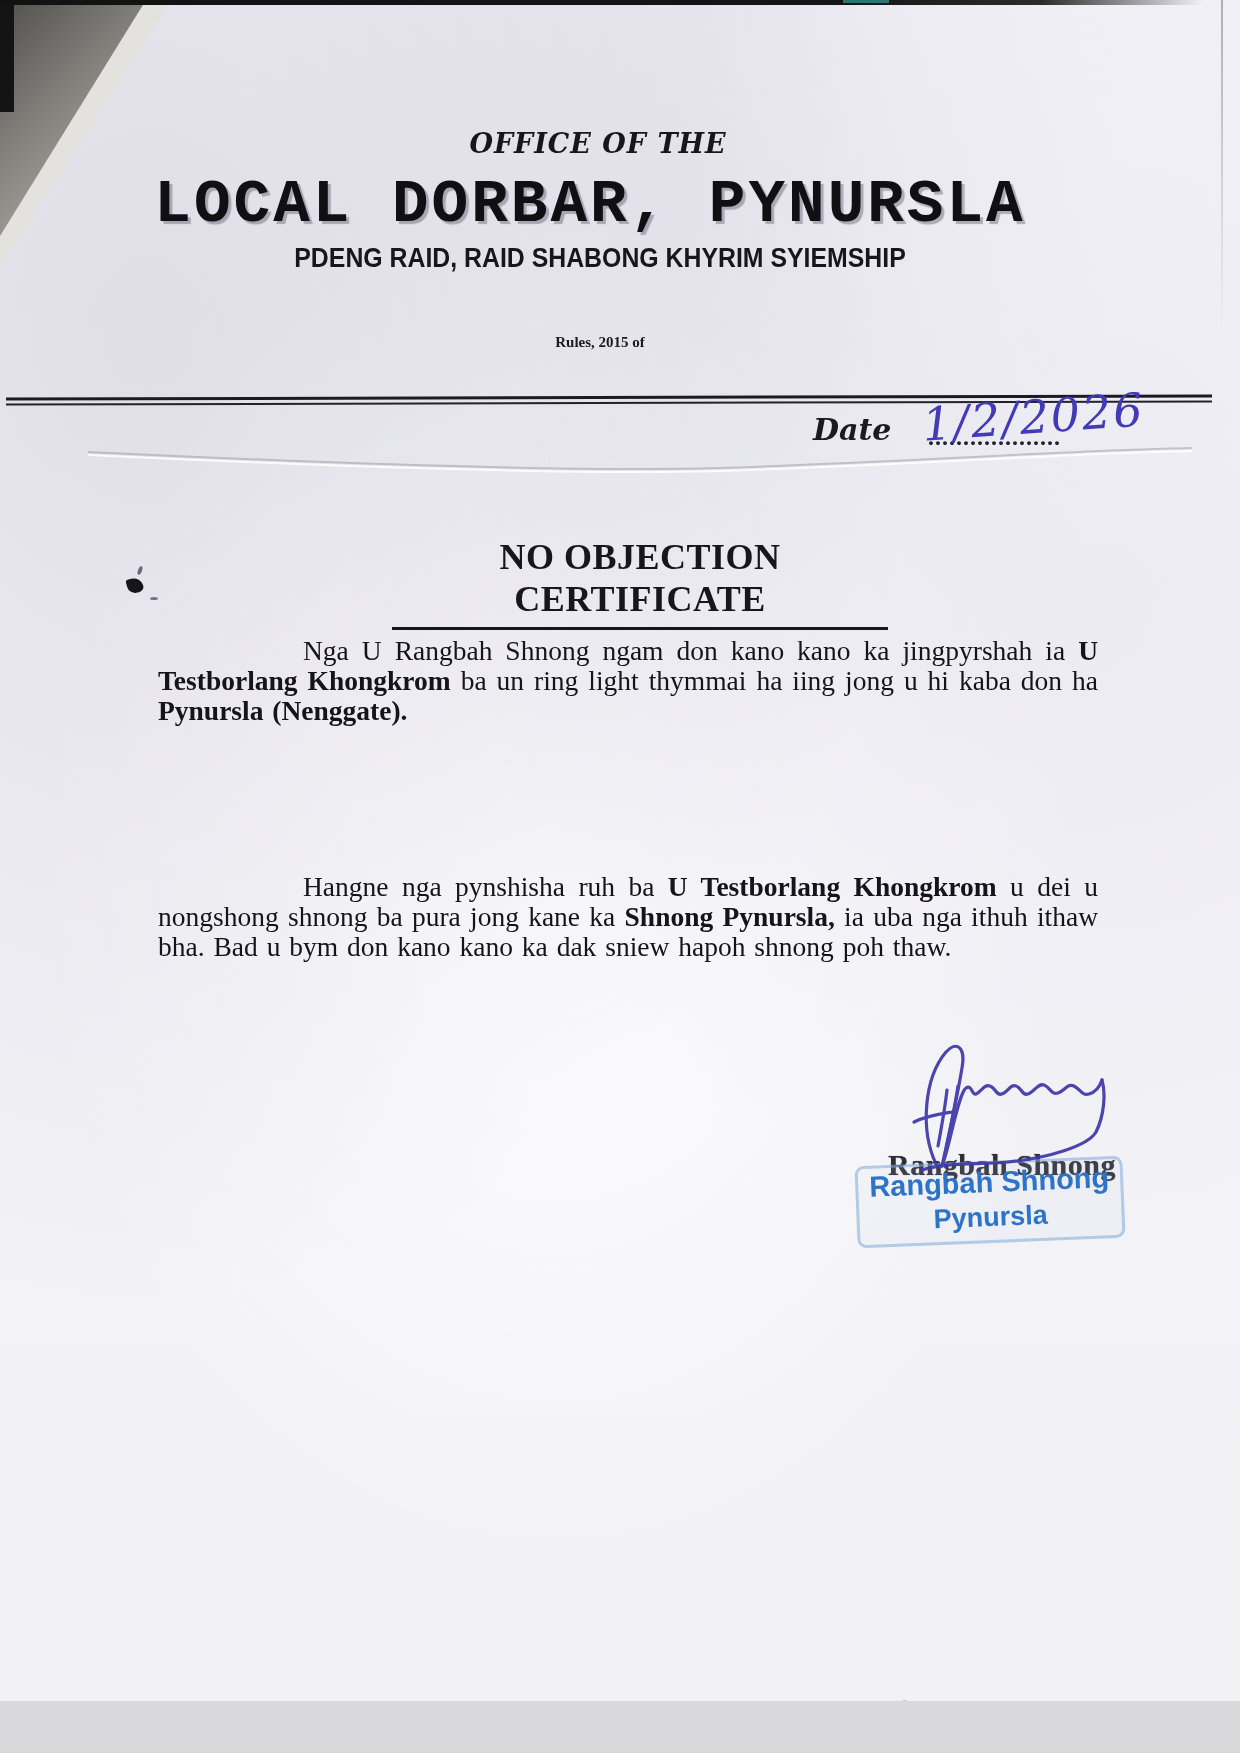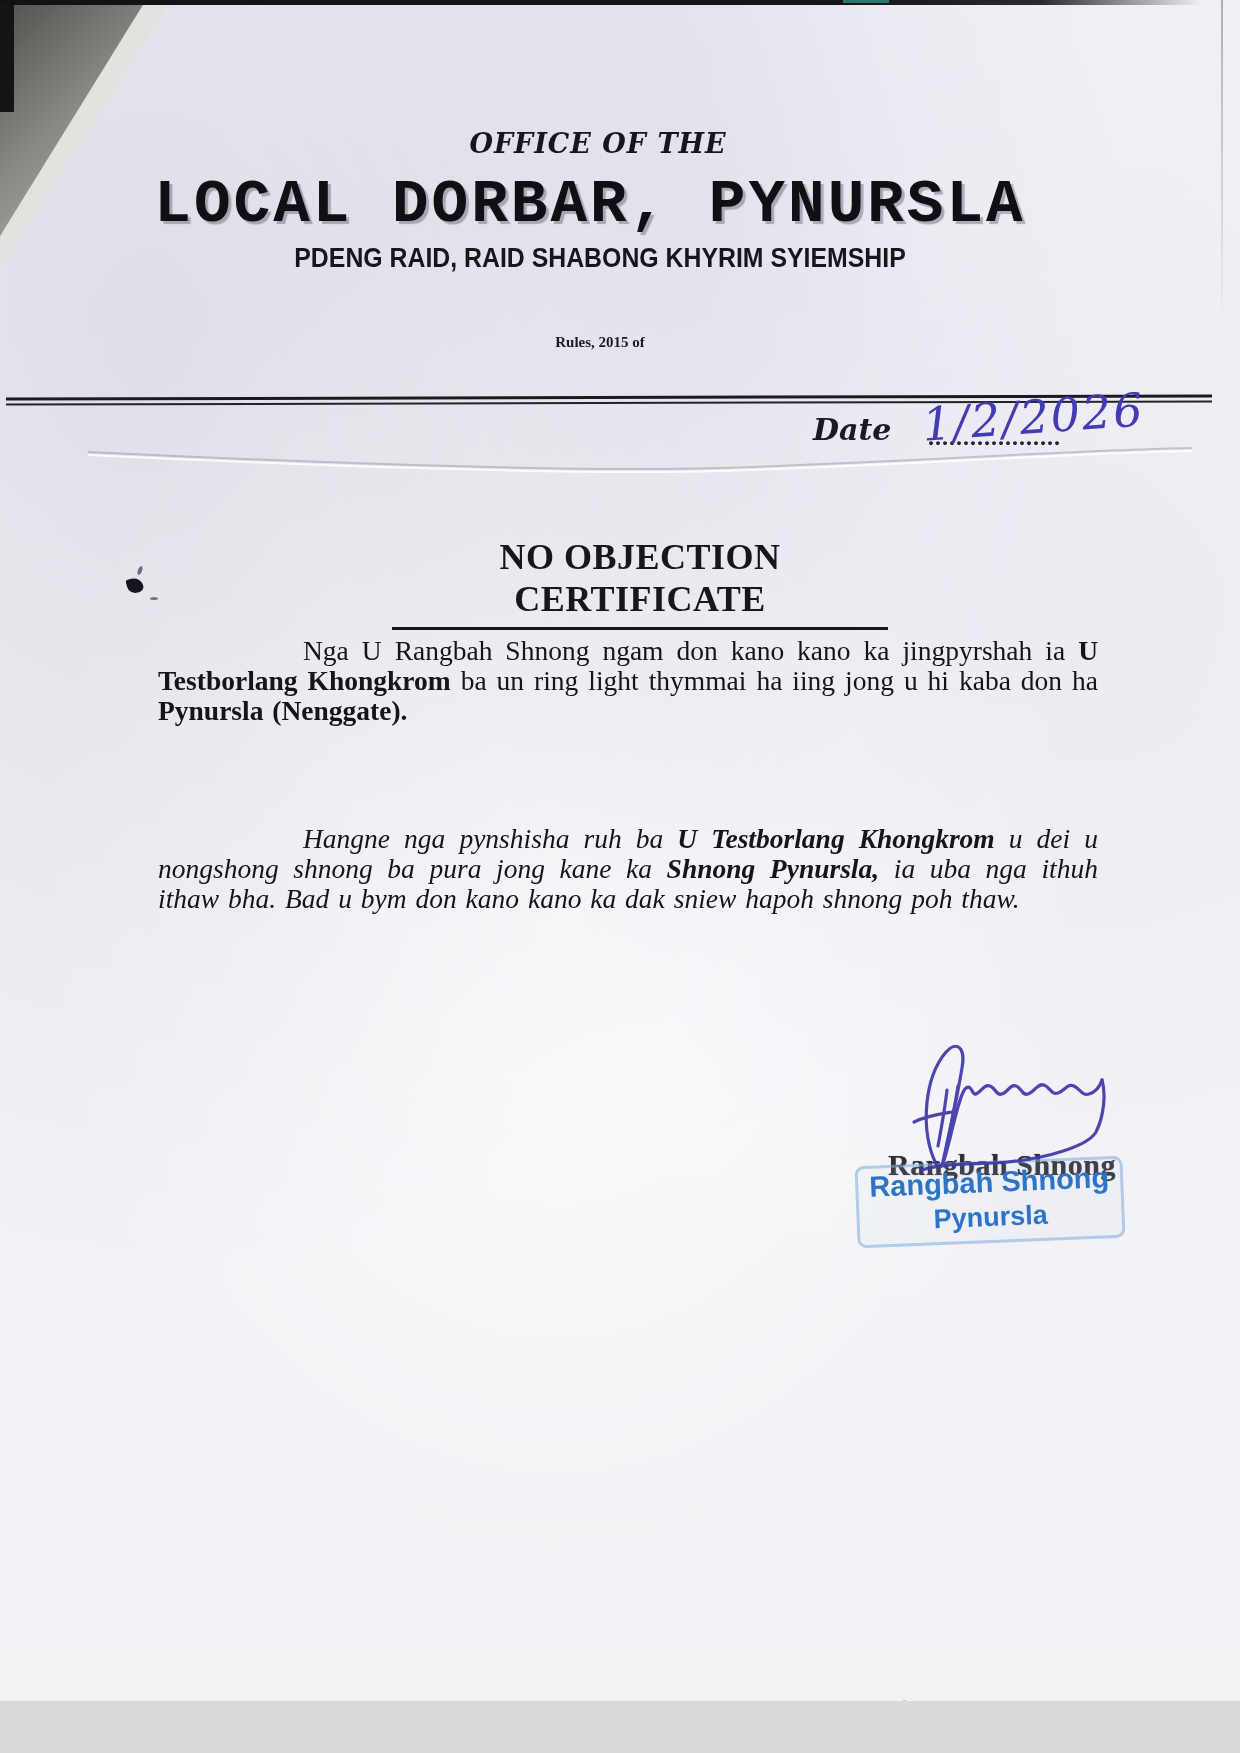--- a/index.html
+++ b/index.html
@@ -68,21 +68,21 @@
 
   
   .noc-title { left:392px; top:536px; width:496px; text-align:center;
     font-weight:bold; font-size:36px; color:#17161d; letter-spacing:0.5px;
     border-bottom:3px solid #17161d; padding-bottom:7px; }
 
   
   .para { left:140px; width:940px; font-size:27.5px; line-height:30px; color:#15141b;
     text-align:justify; word-spacing:2px;margin-left:18px; }
   .para1 { top:636px; text-indent:145px; }
-  .para2 { top:824px; text-indent:145px;font-style:italic; }
+  .para2 { top:872px; text-indent:145px; }
   .bseg { font-weight:bold; }
 
   
   .printed-name { left:888px; top:1148px; font-weight:bold; font-size:30px;
     color:#2f2e38; letter-spacing:0.5px; text-shadow:0 0 1px rgba(47,46,56,0.6); z-index:1; }
   .stamp { left:856px; top:1161px; width:262px; height:76px; z-index:2;
     border:3px solid rgba(128,172,216,0.55); border-radius:9px;
     background:rgba(186,212,238,0.10); transform:rotate(-2.3deg); }
   .stamp-l1 { position:absolute; left:0; top:2px; width:100%; text-align:center;
     font-family:"Liberation Sans", sans-serif; font-weight:bold; font-size:29px; color:#2e74c6; }

